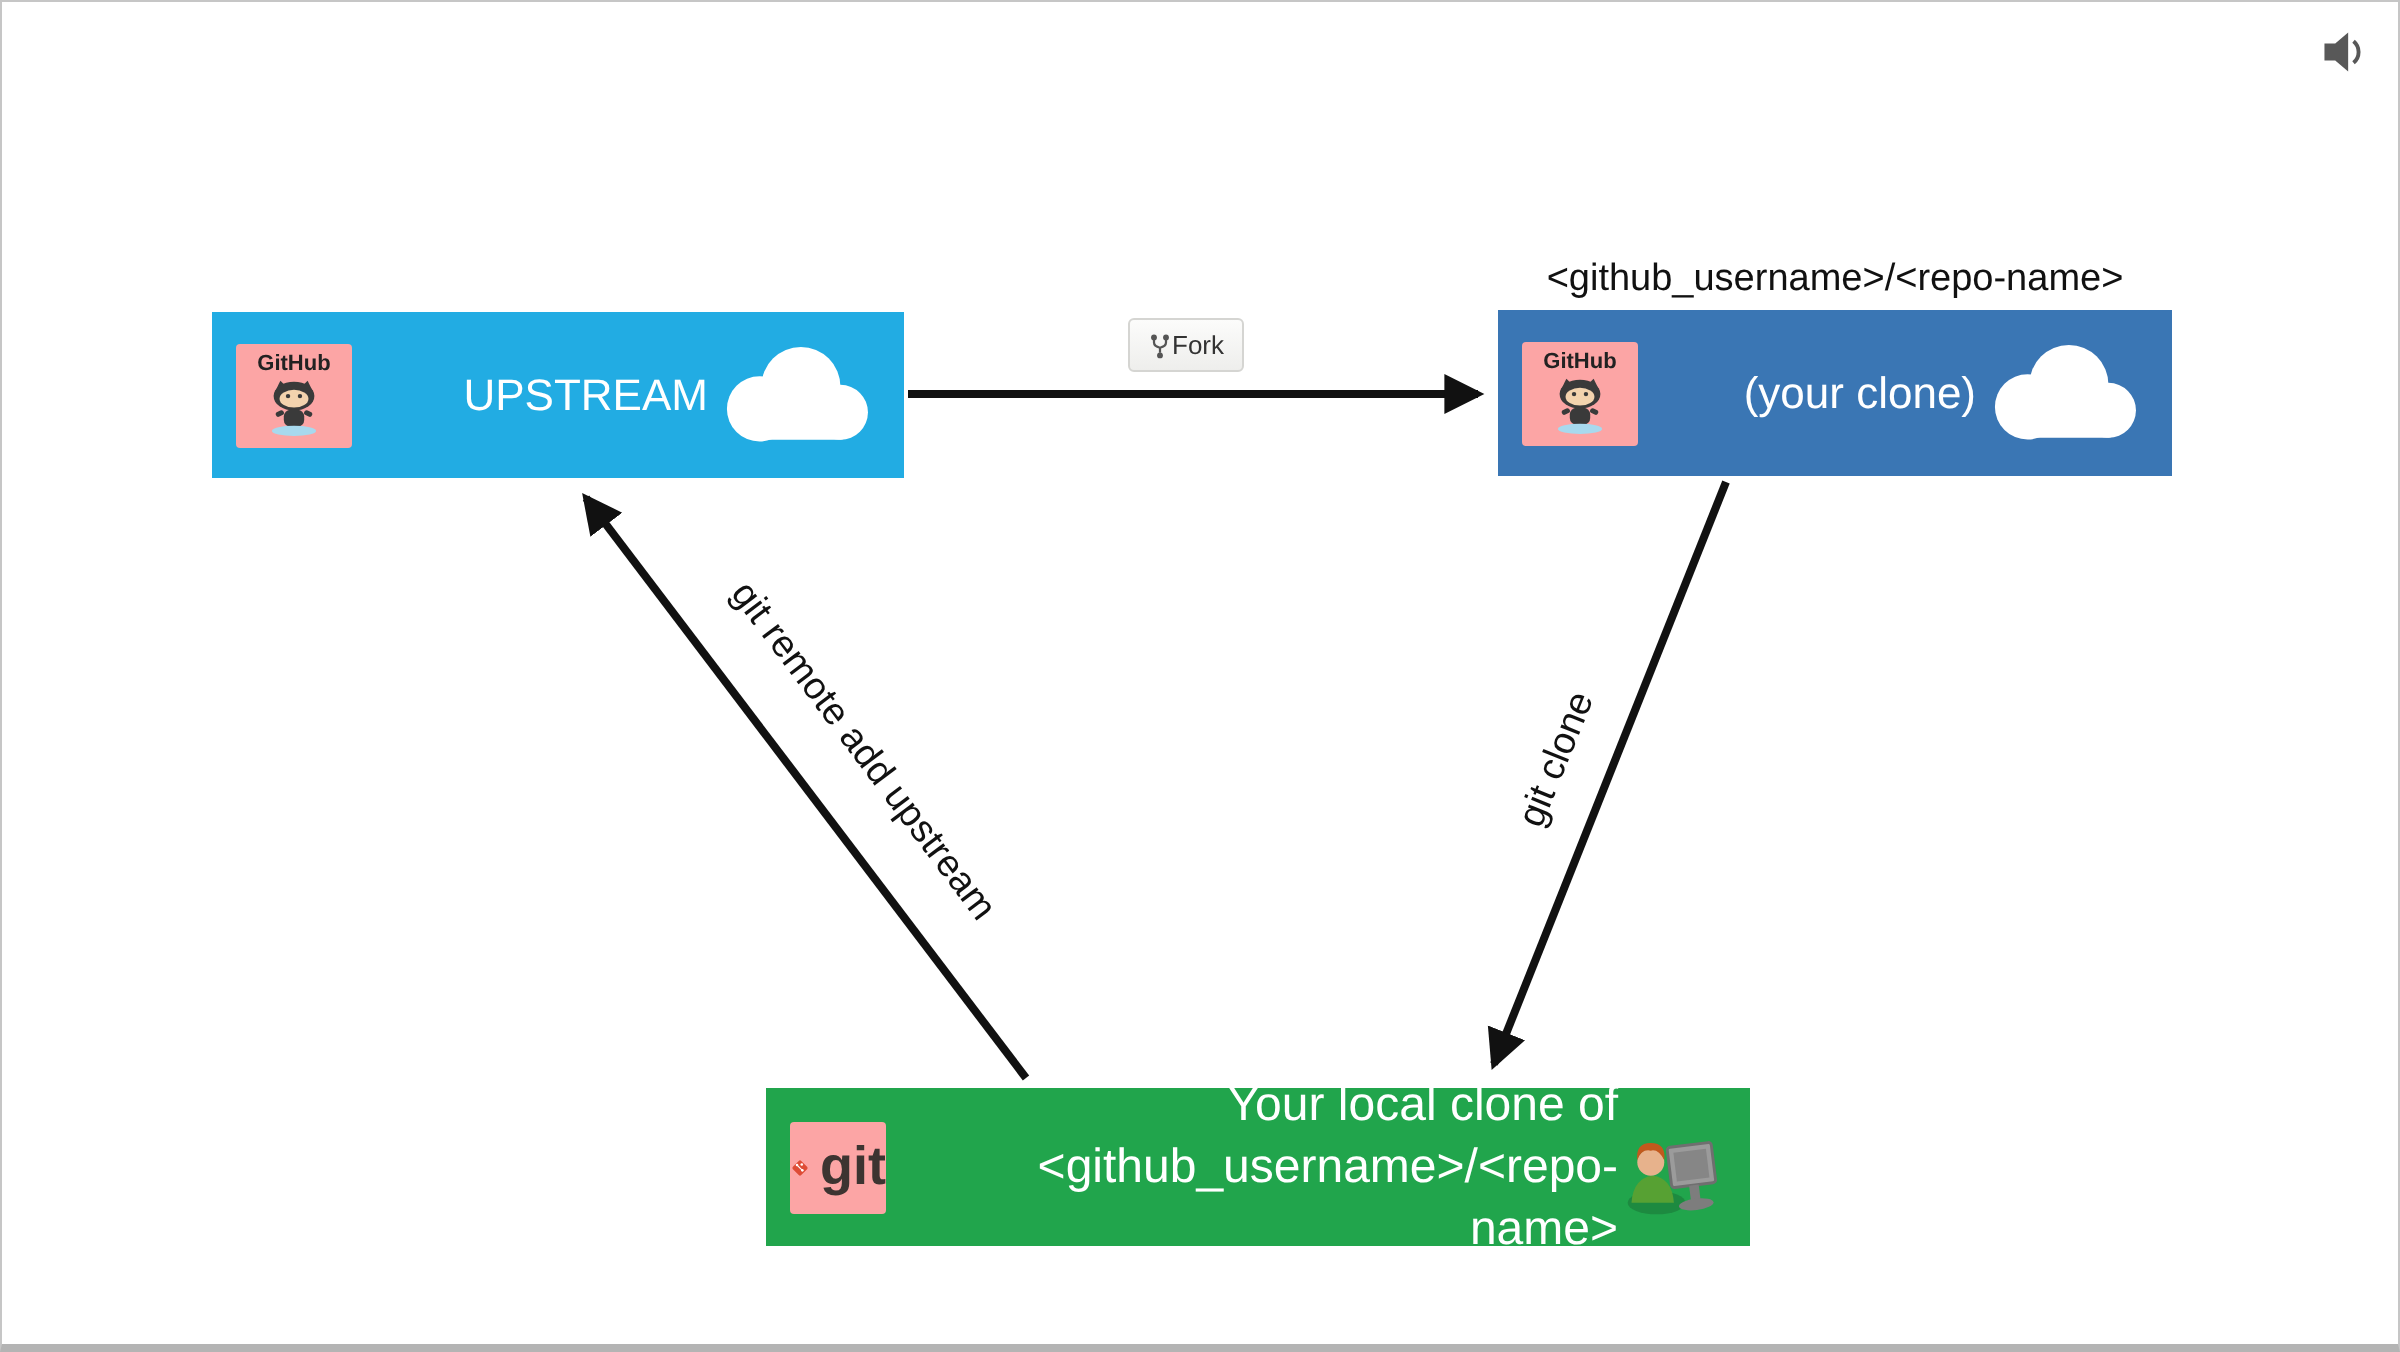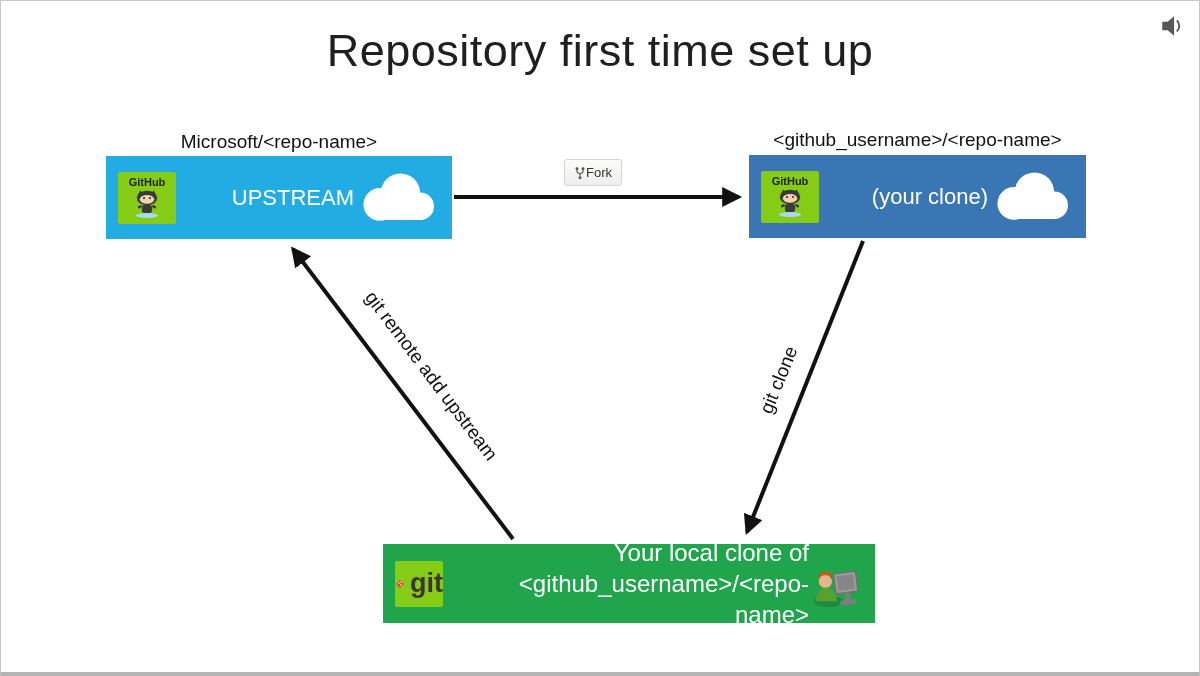--- a/index.html
+++ b/index.html
@@ -8,21 +8,21 @@
            border:1px solid #c6c6c6; border-bottom:4px solid #b4b4b4; }
   .title { position:absolute; left:0; right:0; top:24px; text-align:center;
            font-size:45px; font-weight:300; color:#1f1f1f; letter-spacing:0.5px; }
   .speaker { position:absolute; right:12px; top:12px; width:28px; height:26px; cursor:pointer; }
 
   .node-label { position:absolute; text-align:center; font-size:19px; color:#111; }
   .node { position:absolute; display:flex; align-items:center; padding:0 12px; color:#fff; }
   .node .txt { flex:1; text-align:right; font-size:22px; line-height:1.25;padding-left:16px; }
   .node.local .txt { font-size:24px; line-height:1.3; }
 
-  .logo-card { background:#84cc16; border-radius:2px; display:flex; flex-direction:column;
+  .logo-card { background:#fca5a5; border-radius:2px; display:flex; flex-direction:column;
                align-items:center; justify-content:center;text-align:center; }
   .gh-card { width:58px; height:52px; }
   .gh-card .gh-word { font-size:11px; font-weight:bold; color:#222; line-height:1; margin-bottom:1px; }
   .git-card { width:48px; height:46px; flex-direction:row; gap:5px; }
   .git-word { font-size:27px; font-weight:bold; color:#3d3431; line-height:1; }
 
   .cloud { width:86px; height:58px; flex:0 0 auto; }
   .fork-btn { position:absolute; left:563px; top:158px; width:58px; height:27px;
               background:linear-gradient(#fcfcfb,#eeeeec); border:1px solid #d5d5d2; border-radius:3px;
               display:flex; align-items:center; justify-content:center; gap:0;
@@ -30,41 +30,39 @@
   .edge-label { position:absolute; font-size:19px; color:#111; text-align:center; white-space:nowrap; }
   .lbl-remote { left:310px; top:364px; width:240px; transform:rotate(53deg); }
   .lbl-clone  { left:718px; top:368px; width:120px; transform:rotate(-68deg); }
   svg.arrows { position:absolute; left:0; top:0; width:1200px; height:676px; pointer-events:none; }
 </style>
 </head>
 <body>
 
 <div class="slide">
 
-  <div class="title">Repository first time set up</div>
 
   <div class="speaker">
     <svg viewBox="0 0 26 24" width="28" height="26">
       <polygon points="3,8 8,8 14,3 14,21 8,16 3,16" fill="#585858"></polygon>
       <path d="M16.5 7 A 6.5 6.5 0 0 1 16.5 17" stroke="#585858" stroke-width="1.8" fill="none"></path>
     </svg>
   </div>
 
   <svg class="arrows">
     <defs>
       <marker id="ah" markerWidth="6" markerHeight="6" refX="4.2" refY="2.5" orient="auto">
         <path d="M0,0 L5,2.5 L0,5 Z" fill="#111"></path>
       </marker>
     </defs>
     <line x1="453" y1="196" x2="738" y2="196" stroke="#111" stroke-width="4" marker-end="url(#ah)"></line>
     <line x1="862" y1="240" x2="746" y2="531" stroke="#111" stroke-width="4" marker-end="url(#ah)"></line>
     <line x1="512" y1="538" x2="292" y2="248" stroke="#111" stroke-width="4" marker-end="url(#ah)"></line>
   </svg>
 
-  <div class="node-label" style="left:105px; width:346px; top:130px;">Microsoft/&lt;repo-name&gt;</div>
   <div class="node" style="left: 105px; top: 155px; width: 346px; height: 83px; background: rgb(34, 172, 227);">
     <div class="logo-card gh-card">
       <div class="gh-word">GitHub</div>
       <svg viewBox="0 0 40 34" width="34" height="30">
         <path d="M9 7 L12 1 L16 5 Z" fill="#3a3a3a"></path>
           <path d="M31 7 L28 1 L24 5 Z" fill="#3a3a3a"></path>
         <ellipse cx="20" cy="10" rx="12" ry="8.5" fill="#3a3a3a"></ellipse>
         <ellipse cx="20" cy="11.5" rx="8.5" ry="5.2" fill="#f3d3ae"></ellipse>
         <circle cx="16.5" cy="10" r="1.3" fill="#3a3a3a"></circle>
           <circle cx="23.5" cy="10" r="1.3" fill="#3a3a3a"></circle>

